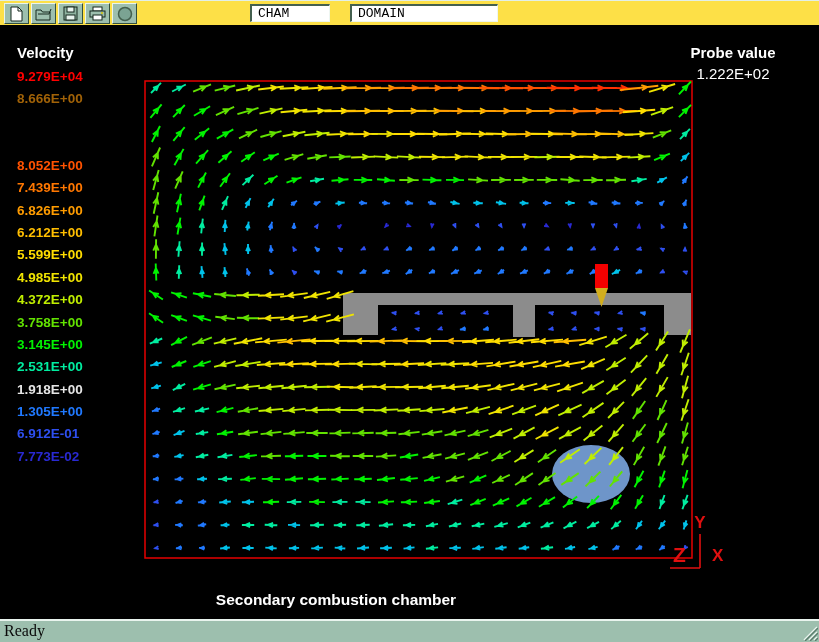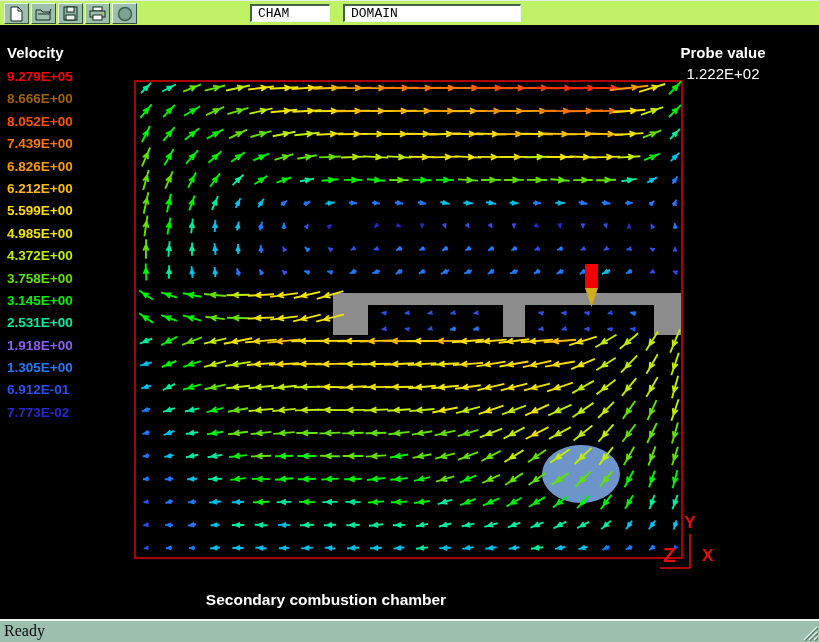--- a/index.html
+++ b/index.html
@@ -1,31 +1,31 @@
 <!DOCTYPE html>
 <html><head>
 <meta charset="utf-8">
 <style>
   html,body{margin:0;padding:0;background:#000;}
   #app{position:relative;width:819px;height:642px;overflow:hidden;background:#000;
        font-family:"Liberation Sans",sans-serif;}
   
-  #toolbar{position:absolute;left:0;top:0;width:819px;height:25px;background:#bef264;
+  #toolbar{position:absolute;left:0;top:0;width:819px;height:25px;background:#fde047;
            border-top:1px solid #e2efe7;box-sizing:border-box;}
   .tbtn{position:absolute;top:2px;width:25px;height:21px;background:#9dbfae;
         border-top:1px solid #e9f4ee;border-left:1px solid #e9f4ee;
         border-right:1px solid #33503f;border-bottom:1px solid #33503f;
         box-sizing:border-box;display:flex;align-items:center;justify-content:center;padding:0;}
   .tfield{position:absolute;top:3px;height:18px;background:#fff;color:#000;
           border-top:2px solid #44604f;border-left:2px solid #44604f;
           border-right:1px solid #eef6f1;border-bottom:1px solid #eef6f1;
           box-sizing:border-box;font-family:"Liberation Mono",monospace;font-size:13px;
           line-height:14px;padding:0 0 0 6px;}
   
-  #main{position:absolute;left:0;top:25px;width:654px;height:592px;background:#000;}
+  #main{position:absolute;left:10px;top:25px;width:654px;height:592px;background:#000;}
   #legend{position:absolute;left:7px;top:19px;}
   #legend-title{color:#fff;font-size:15px;font-weight:bold;margin-bottom:5px;}
   .legend-row{font-size:13.5px;font-weight:bold;height:22.4px;line-height:22.4px;
               font-family:"Liberation Sans",sans-serif;letter-spacing:0px;}
   #probe-box{position:absolute;left:664px;top:19px;width:118px;text-align:center;color:#fff;}
   #probe-label{font-size:15px;font-weight:bold;}
   #probe-value{font-size:15px;font-weight:normal;margin-top:4px;}
   #caption{position:absolute;left:166px;top:566px;width:320px;text-align:center;
            color:#fff;font-size:15.5px;font-weight:bold;}
   
@@ -67,40 +67,40 @@
         <circle cx="13" cy="7" r="1" fill="#d8c400"></circle>
         <rect x="4" y="9" width="9" height="5" fill="#ffffff" stroke="#16281e"></rect>
       </svg>
     </button>
     <button class="tbtn" style="left:112px">
       <svg width="16" height="16" viewBox="0 0 16 16">
         <circle cx="8" cy="8" r="6.5" fill="#7ba393" stroke="#44604f" stroke-width="1.5"></circle>
       </svg>
     </button>
     <input class="tfield" style="left: 250px; width: 80px;" readonly="" value="CHAM">
-    <input class="tfield" style="left: 343px; width: 178px;" readonly="" value="DOMAIN">
+    <input class="tfield" style="left: 350px; width: 148px;" readonly="" value="DOMAIN">
   </div>
 
   <div id="main">
     <div id="legend">
       <div id="legend-title">Velocity</div>
       <div id="legend-rows">
-          <div class="legend-row" style="color: rgb(255, 0, 0);">9.279E+05</div>
+          <div class="legend-row" style="color: rgb(255, 0, 0);">9.279E+04</div>
           <div class="legend-row" style="color: #a16207;">8.666E+00</div>
-          <div class="legend-row" style="color: rgb(255, 82, 0);">8.052E+00</div>
+          <div class="legend-row" style="color: rgb(255, 82, 0); margin-top: 44px;">8.052E+00</div>
           <div class="legend-row" style="color: rgb(255, 119, 0); text-align: center;">7.439E+00</div>
           <div class="legend-row" style="color: rgb(255, 156, 0);">6.826E+00</div>
           <div class="legend-row" style="color: rgb(255, 190, 0);">6.212E+00</div>
           <div class="legend-row" style="color: rgb(255, 221, 0);">5.599E+00</div>
           <div class="legend-row" style="color: rgb(240, 228, 0);">4.985E+00</div>
           <div class="legend-row" style="color: rgb(192, 238, 0);">4.372E+00</div>
           <div class="legend-row" style="color: rgb(98, 226, 0);">3.758E+00</div>
           <div class="legend-row" style="color: rgb(0, 243, 0);">3.145E+00</div>
           <div class="legend-row" style="color: rgb(0, 237, 160);">2.531E+00</div>
-          <div class="legend-row" style="color: #8b5cf6;">1.918E+00</div>
+          <div class="legend-row" style="color: #e5e5e5;">1.918E+00</div>
           <div class="legend-row" style="color: rgb(32, 121, 255);">1.305E+00</div>
           <div class="legend-row" style="color: rgb(46, 79, 240);">6.912E-01</div>
           <div class="legend-row" style="color: rgb(41, 41, 210);">7.773E-02</div>
         </div>
     </div>
 
     <div id="probe-box">
       <div id="probe-label">Probe value</div>
       <div id="probe-value">1.222E+02</div>
     </div>

